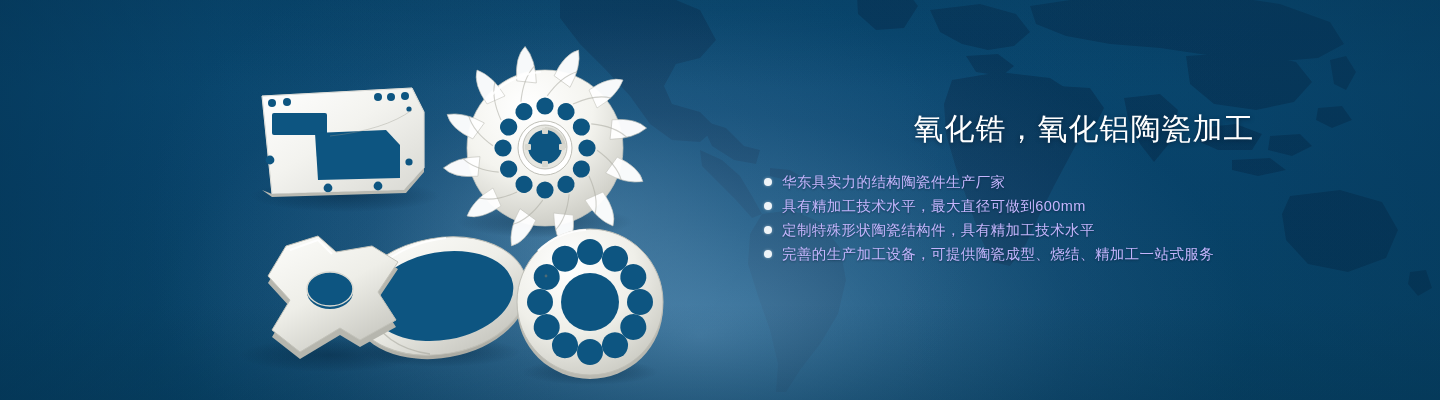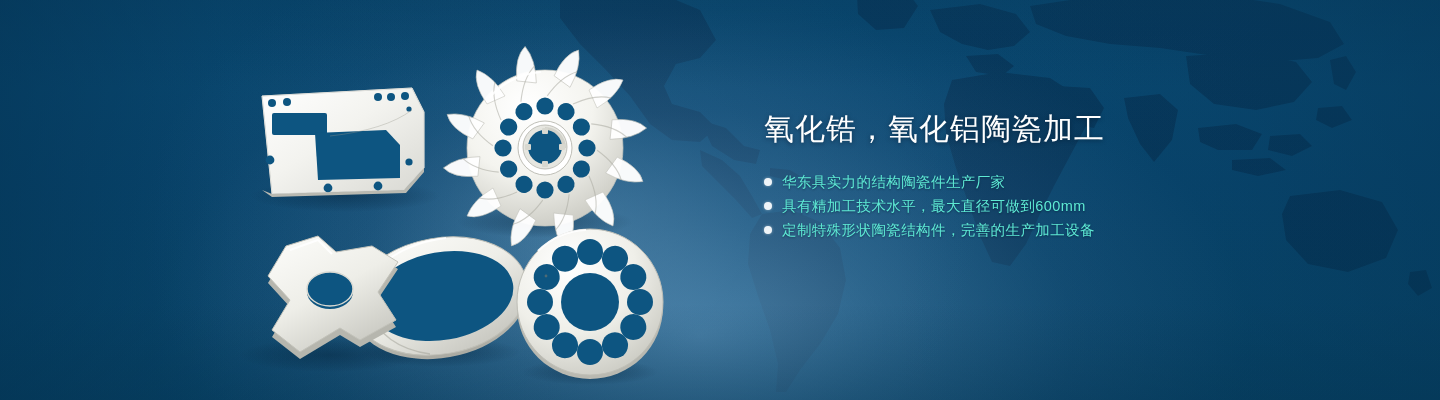--- a/index.html
+++ b/index.html
@@ -78,20 +78,21 @@
     width: 720px; height: 400px;
   }
 
   
 
   .text-block {
     position: absolute;
     left: 764px;
     top: 108px;
     width: 640px;
+    text-align: center;
   }
 
   .headline {
     font-size: 30px;
     line-height: 42px;
     color: #ffffff;
     letter-spacing: 1px;
     font-weight: normal;
     text-shadow: 0 1px 4px rgba(0,20,40,0.55);
     white-space: nowrap;
@@ -115,21 +116,21 @@
     height: 8px;
     border-radius: 50%;
     background: #eef4f8;
     margin-right: 10px;
     box-shadow: 0 0 3px rgba(255,255,255,0.45);
   }
 
   .bullet-text {
     font-size: 14.5px;
     line-height: 24px;
-    color: #5eead4;
+    color: #c4b5fd;
     letter-spacing: 0.4px;
     white-space: nowrap;
     text-shadow: 0 1px 2px rgba(0,20,40,0.45);
   }
 </style>
 </head>
 <body>
 
 <div class="banner">
 
@@ -481,18 +482,22 @@
       <li class="bullet-row">
         <span class="bullet-dot"></span>
         <span class="bullet-text">华东具实力的结构陶瓷件生产厂家</span>
       </li>
       <li class="bullet-row">
         <span class="bullet-dot"></span>
         <span class="bullet-text">具有精加工技术水平，最大直径可做到600mm</span>
       </li>
       <li class="bullet-row">
         <span class="bullet-dot"></span>
-        <span class="bullet-text">定制特殊形状陶瓷结构件，完善的生产加工设备</span>
+        <span class="bullet-text">定制特殊形状陶瓷结构件，具有精加工技术水平</span>
+      </li>
+      <li class="bullet-row">
+        <span class="bullet-dot"></span>
+        <span class="bullet-text">完善的生产加工设备，可提供陶瓷成型、烧结、精加工一站式服务</span>
       </li>
     </ul>
   </div>
 
 </div>
 
 </body></html>

